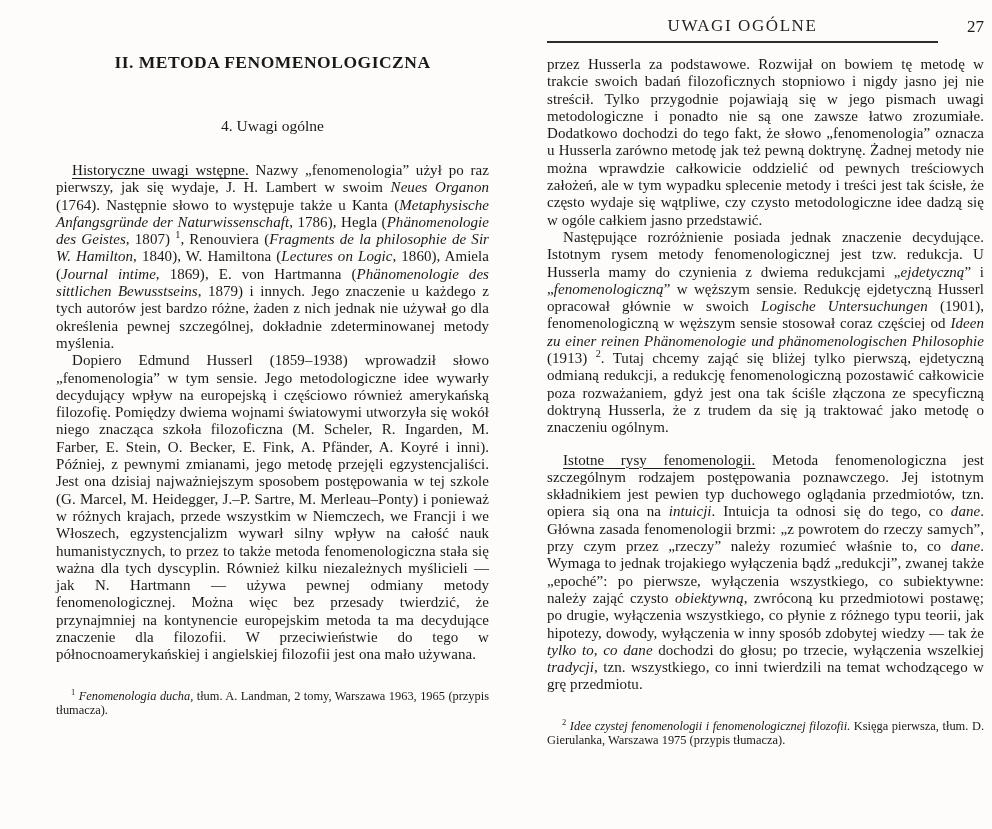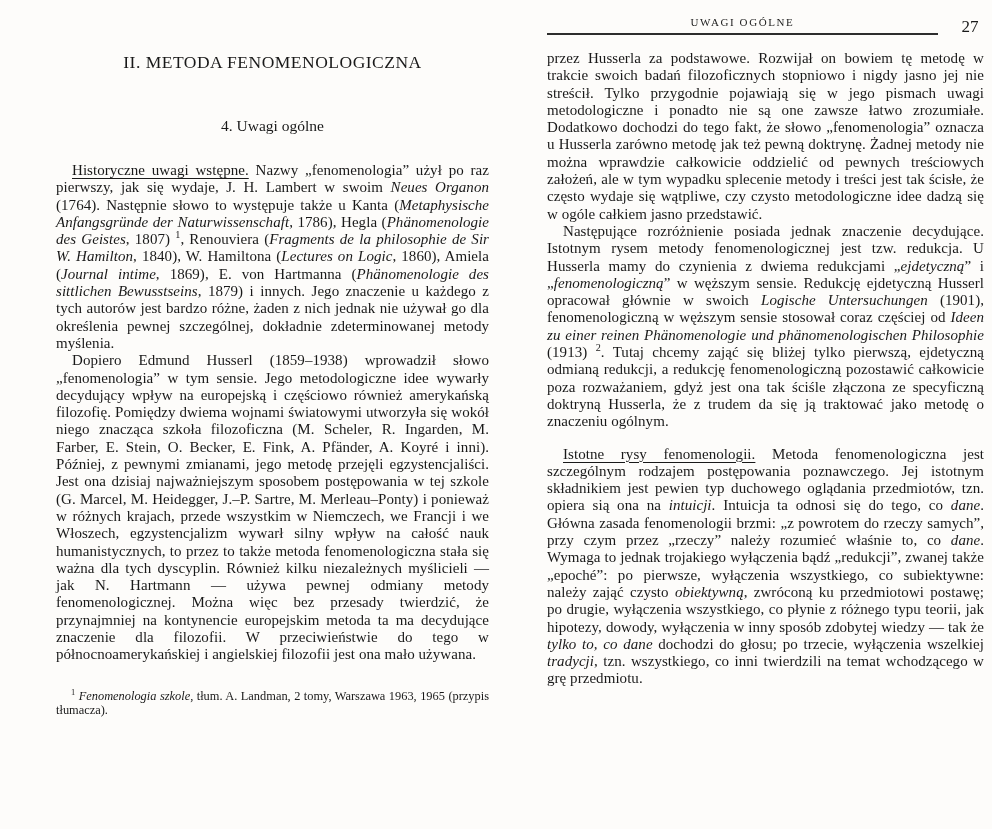--- a/index.html
+++ b/index.html
@@ -20,50 +20,50 @@
     position: absolute;
     top: 0;
   }
   .page-left  { left: 56px;  top: 38px; width: 433px; }
   .page-right { left: 547px; top: 16px; width: 437px; }
 
   .chapter-title {
     margin: 14px 0 4px 0;
     text-align: center;
     font-size: 17.5px;
-    font-weight: normal;
+    font-weight: bold;
     letter-spacing: 0.5px;
   }
   .section-title {
     margin: 44px 0 27px 0;
     text-align: center;
     font-size: 15.5px;
     font-weight: normal;
   }
 
   .running-head {
     display: flex;
     align-items: flex-start;
     margin-bottom: 13px;
   }
   .rh-rule {
     flex: 1;
     text-align: center;
     border-bottom: 2px solid #2d2d2d;
     padding-bottom: 5px;
-    font-size: 11px;
+    font-size: 17px;
     letter-spacing: 1.6px;
     color: #222;
   }
   .page-num {
     font-size: 17px;
     margin-left: 18px;
     padding-top: 1px;
     min-width: 28px;
-    text-align: center;
+    text-align: right;
   }
 
   .body-par {
     margin: 0;
     font-size: 15px;
     line-height: 17.3px;
     text-align: justify;
     letter-spacing: 0.05px;
   }
   .indent     { text-indent: 16px; }
@@ -86,30 +86,31 @@
 
 <div class="spread">
 
   <div class="page page-left">
     <h1 class="chapter-title">II. METODA FENOMENOLOGICZNA</h1>
     <h2 class="section-title">4. Uwagi ogólne</h2>
 
     <p class="body-par indent"><span class="ul">Historyczne uwagi wstępne.</span><span> Nazwy „fenomenologia” użył po raz pierwszy, jak się wydaje, J. H. Lambert w swoim </span><span class="it">Neues Organon</span><span> (1764). Następnie słowo to występuje także u Kanta (</span><span class="it">Metaphysische Anfangsgründe der Naturwissenschaft</span><span>, 1786), Hegla (</span><span class="it">Phänomenologie des Geistes</span><span>, 1807) </span><sup>1</sup><span>, Renouviera (</span><span class="it">Fragments de la philosophie de Sir W. Hamilton</span><span>, 1840), W. Hamiltona (</span><span class="it">Lectures on Logic</span><span>, 1860), Amiela (</span><span class="it">Journal intime</span><span>, 1869), E. von Hartmanna (</span><span class="it">Phänomenologie des sittlichen Bewusstseins</span><span>, 1879) i innych. Jego znaczenie u każdego z tych autorów jest bardzo różne, żaden z nich jednak nie używał go dla określenia pewnej szczególnej, dokładnie zdeterminowanej metody myślenia.</span></p>
     <p class="body-par indent"><span>Dopiero Edmund Husserl (1859–1938) wprowadził słowo „fenomenologia” w tym sensie. Jego metodologiczne idee wywarły decydujący wpływ na europejską i częściowo również amerykańską filozofię. Pomiędzy dwiema wojnami światowymi utworzyła się wokół niego znacząca szkoła filozoficzna (M. Scheler, R. Ingarden, M. Farber, E. Stein, O. Becker, E. Fink, A. Pfänder, A. Koyré i inni). Później, z pewnymi zmianami, jego metodę przejęli egzystencjaliści. Jest ona dzisiaj najważniejszym sposobem postępowania w tej szkole (G. Marcel, M. Heidegger, J.–P. Sartre, M. Merleau–Ponty) i ponieważ w różnych krajach, przede wszystkim w Niemczech, we Francji i we Włoszech, egzystencjalizm wywarł silny wpływ na całość nauk humanistycznych, to przez to także metoda fenomenologiczna stała się ważna dla tych dyscyplin. Również kilku niezależnych myślicieli — jak N. Hartmann — używa pewnej odmiany metody fenomenologicznej. Można więc bez przesady twierdzić, że przynajmniej na kontynencie europejskim metoda ta ma decydujące znaczenie dla filozofii. W przeciwieństwie do tego w północnoamerykańskiej i angielskiej filozofii jest ona mało używana.</span></p>
 
-    <div class="footnote"><sup>1</sup><span> </span><span class="it">Fenomenologia szkole</span><span>, tłum. A. Landman, 2 tomy, Warszawa 1963, 1965 (przypis tłumacza).</span></div>
+    <div class="footnote"><sup>1</sup><span> </span><span class="it">Fenomenologia ducha</span><span>, tłum. A. Landman, 2 tomy, Warszawa 1963, 1965 (przypis tłumacza).</span></div>
   </div>
 
   <div class="page page-right">
     <div class="running-head">
       <div class="rh-rule">
         <span>UWAGI OGÓLNE</span>
       </div>
       <div class="page-num">27</div>
     </div>
 
     <p class="body-par"><span>przez Husserla za podstawowe. Rozwijał on bowiem tę metodę w trakcie swoich badań filozoficznych stopniowo i nigdy jasno jej nie streścił. Tylko przygodnie pojawiają się w jego pismach uwagi metodologiczne i ponadto nie są one zawsze łatwo zrozumiałe. Dodatkowo dochodzi do tego fakt, że słowo „fenomenologia” oznacza u Husserla zarówno metodę jak też pewną doktrynę. Żadnej metody nie można wprawdzie całkowicie oddzielić od pewnych treściowych założeń, ale w tym wypadku splecenie metody i treści jest tak ścisłe, że często wydaje się wątpliwe, czy czysto metodologiczne idee dadzą się w ogóle całkiem jasno przedstawić.</span></p>
     <p class="body-par indent"><span>Następujące rozróżnienie posiada jednak znaczenie decydujące. Istotnym rysem metody fenomenologicznej jest tzw. redukcja. U Husserla mamy do czynienia z dwiema redukcjami „</span><span class="it">ejdetyczną</span><span>” i „</span><span class="it">fenomenologiczną</span><span>” w węższym sensie. Redukcję ejdetyczną Husserl opracował głównie w swoich </span><span class="it">Logische Untersuchungen</span><span> (1901), fenomenologiczną w węższym sensie stosował coraz częściej od </span><span class="it">Ideen zu einer reinen Phänomenologie und phänomenologischen Philosophie</span><span> (1913) </span><sup>2</sup><span>. Tutaj chcemy zająć się bliżej tylko pierwszą, ejdetyczną odmianą redukcji, a redukcję fenomenologiczną pozostawić całkowicie poza rozważaniem, gdyż jest ona tak ściśle złączona ze specyficzną doktryną Husserla, że z trudem da się ją traktować jako metodę o znaczeniu ogólnym.</span></p>
     <p class="body-par indent gap-before"><span class="ul">Istotne rysy fenomenologii.</span><span> Metoda fenomenologiczna jest szczególnym rodzajem postępowania poznawczego. Jej istotnym składnikiem jest pewien typ duchowego oglądania przedmiotów, tzn. opiera sią ona na </span><span class="it">intuicji</span><span>. Intuicja ta odnosi się do tego, co </span><span class="it">dane</span><span>. Główna zasada fenomenologii brzmi: „z powrotem do rzeczy samych”, przy czym przez „rzeczy” należy rozumieć właśnie to, co </span><span class="it">dane</span><span>. Wymaga to jednak trojakiego wyłączenia bądź „redukcji”, zwanej także „epoché”: po pierwsze, wyłączenia wszystkiego, co subiektywne: należy zająć czysto </span><span class="it">obiektywną</span><span>, zwróconą ku przedmiotowi postawę; po drugie, wyłączenia wszystkiego, co płynie z różnego typu teorii, jak hipotezy, dowody, wyłączenia w inny sposób zdobytej wiedzy — tak że </span><span class="it">tylko to, co dane</span><span> dochodzi do głosu; po trzecie, wyłączenia wszelkiej </span><span class="it">tradycji</span><span>, tzn. wszystkiego, co inni twierdzili na temat wchodzącego w grę przedmiotu.</span></p>
 
+    <div class="footnote"><sup>2</sup><span> </span><span class="it">Idee czystej fenomenologii i fenomenologicznej filozofii.</span><span> Księga pierwsza, tłum. D. Gierulanka, Warszawa 1975 (przypis tłumacza).</span></div>
   </div>
 
 </div>
 
 </body></html>

